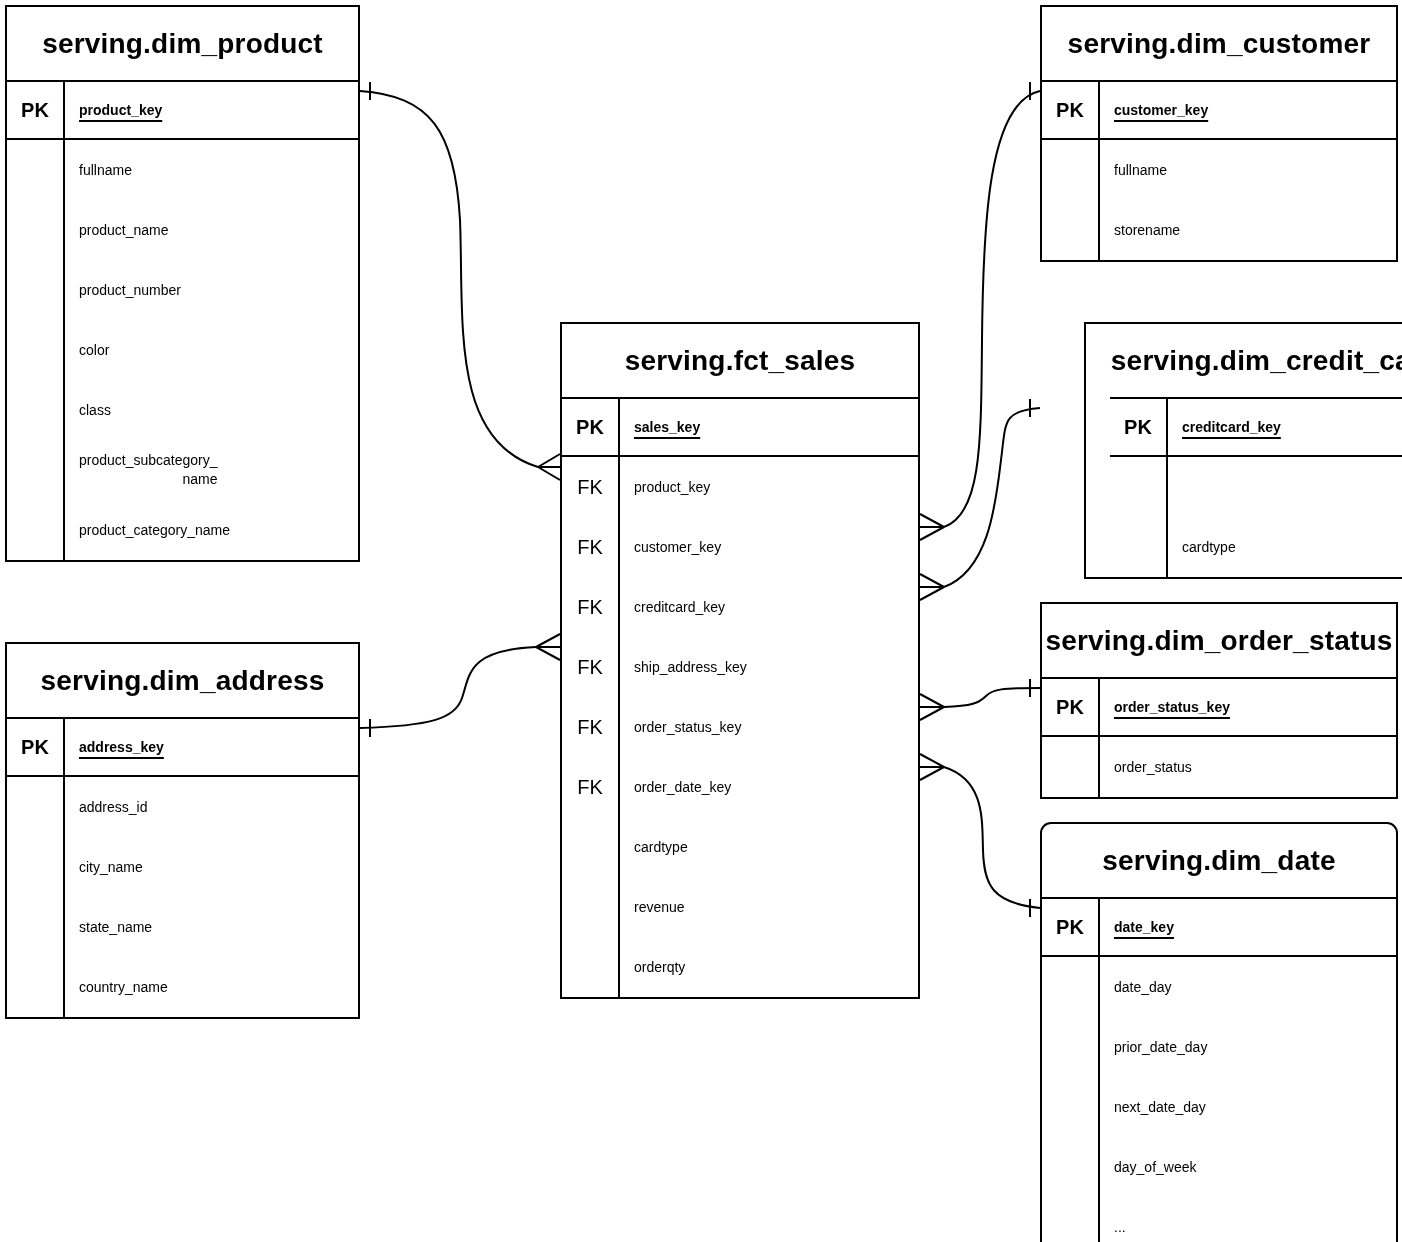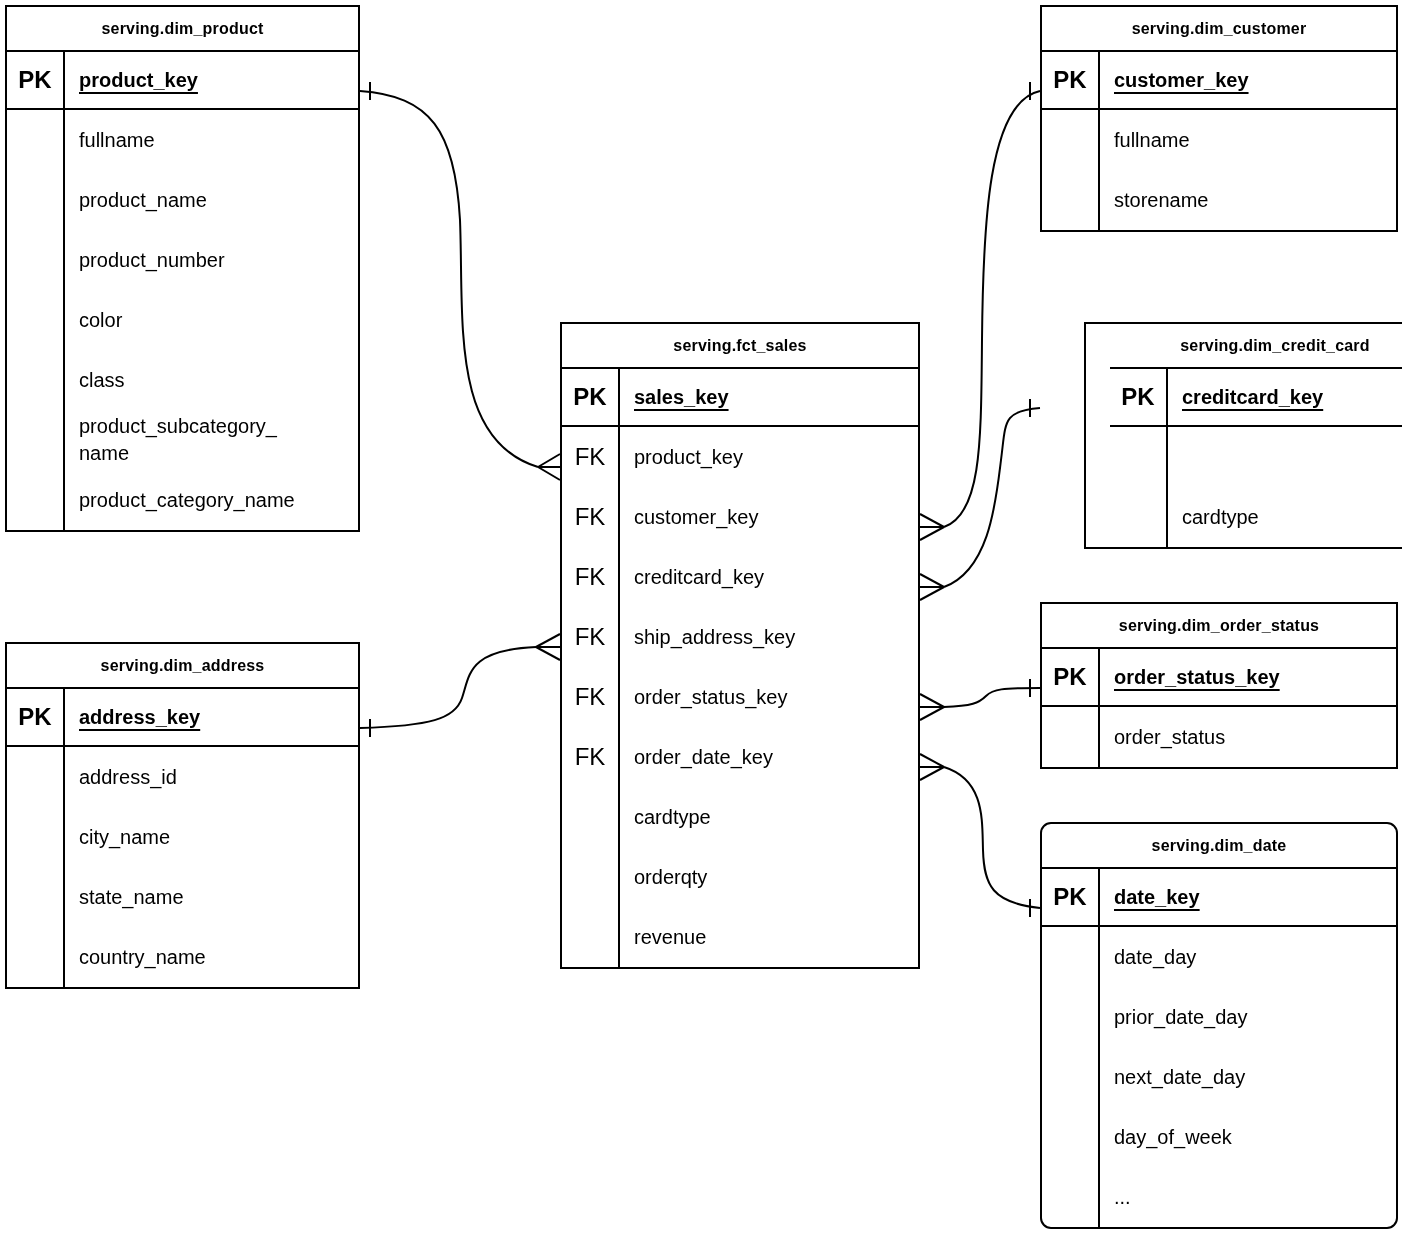--- a/index.html
+++ b/index.html
@@ -12,49 +12,50 @@
     font-family: "Liberation Sans", sans-serif;
     color: #000;
     overflow: hidden;
   }
   .tbl {
     position: absolute;
     border: 2px solid #000;
     background: #fff;
   }
   .ttl {
-    height: 45px;
+    height: 75px;
     display: flex;
     align-items: center;
     justify-content: center;
     font-weight: bold;
-    font-size: 16px;
+    font-size: 28px;
     border-bottom: 2px solid #000;
     letter-spacing: 0.2px;
   }
   .row { display: flex; height: 60px; }
   .row.pk { height: 58px; border-bottom: 2px solid #000; }
   .lbl {
     flex: 0 0 58px;
     width: 58px;
     border-right: 2px solid #000;
     display: flex;
     align-items: center;
     justify-content: center;
-    font-size: 24px;
+    font-size: 20px;
   }
   .row.pk .lbl { font-weight: bold; }
   .fld {
     flex: 1;
     display: flex;
     align-items: center;
     padding-left: 14px;
-    font-size: 20px;
+    font-size: 14px;
     white-space: pre-line;
     line-height: 1.35;
+    text-align: right;
   }
   .row.pk .fld {
     font-weight: bold;
     text-decoration: underline;
     text-decoration-thickness: 2px;
     text-underline-offset: 5px;
   }
   svg.rels {
     position: absolute;
     left: 0; top: 0;
@@ -207,25 +208,25 @@
     <div class="row">
         <div class="lbl">FK</div>
         <div class="fld">order_date_key</div>
       </div>
     <div class="row">
         <div class="lbl"></div>
         <div class="fld">cardtype</div>
       </div>
     <div class="row">
         <div class="lbl"></div>
+        <div class="fld">revenue</div>
+      </div>
+    <div class="row">
+        <div class="lbl"></div>
         <div class="fld">orderqty</div>
-      </div>
-    <div class="row">
-        <div class="lbl"></div>
-        <div class="fld">revenue</div>
       </div>
   </div>
 
   <div class="tbl" style="left:1040px;top:5px;width:358px;">
     <div class="ttl">serving.dim_customer</div>
     <div class="row pk">
       <div class="lbl">PK</div>
       <div class="fld">customer_key</div>
     </div>
     <div class="row">

